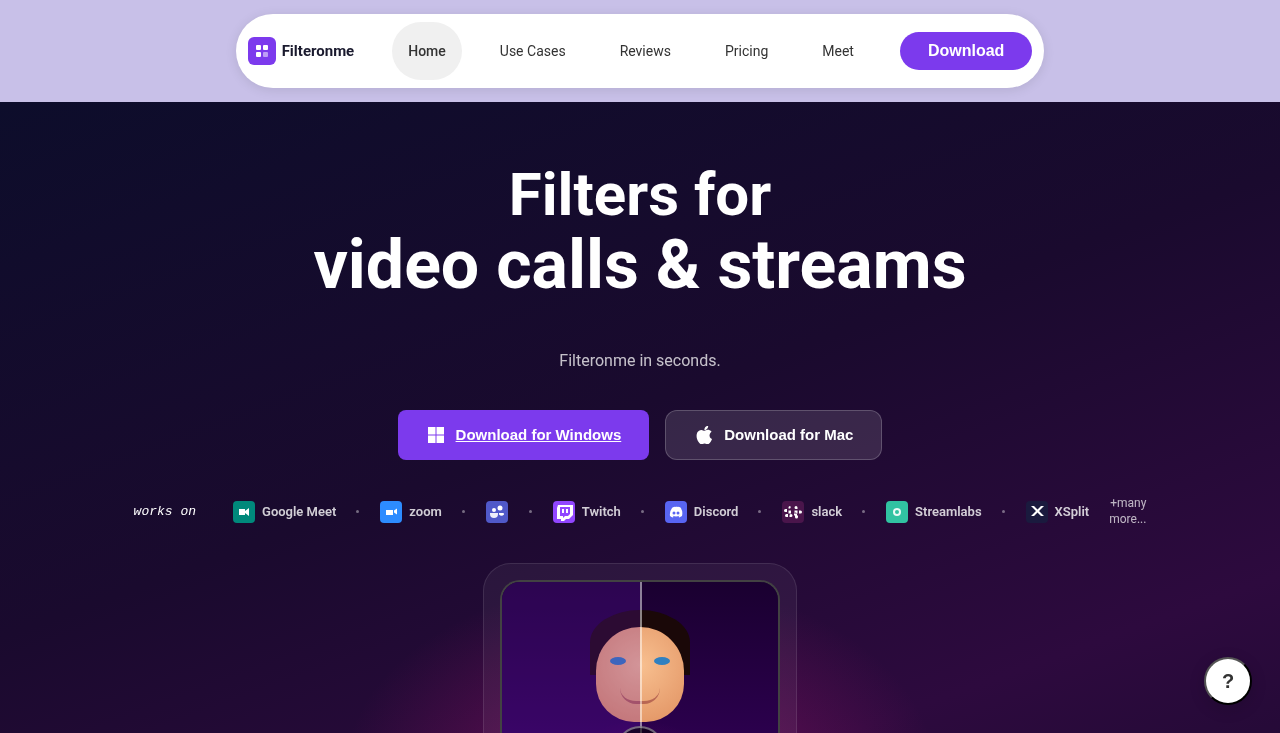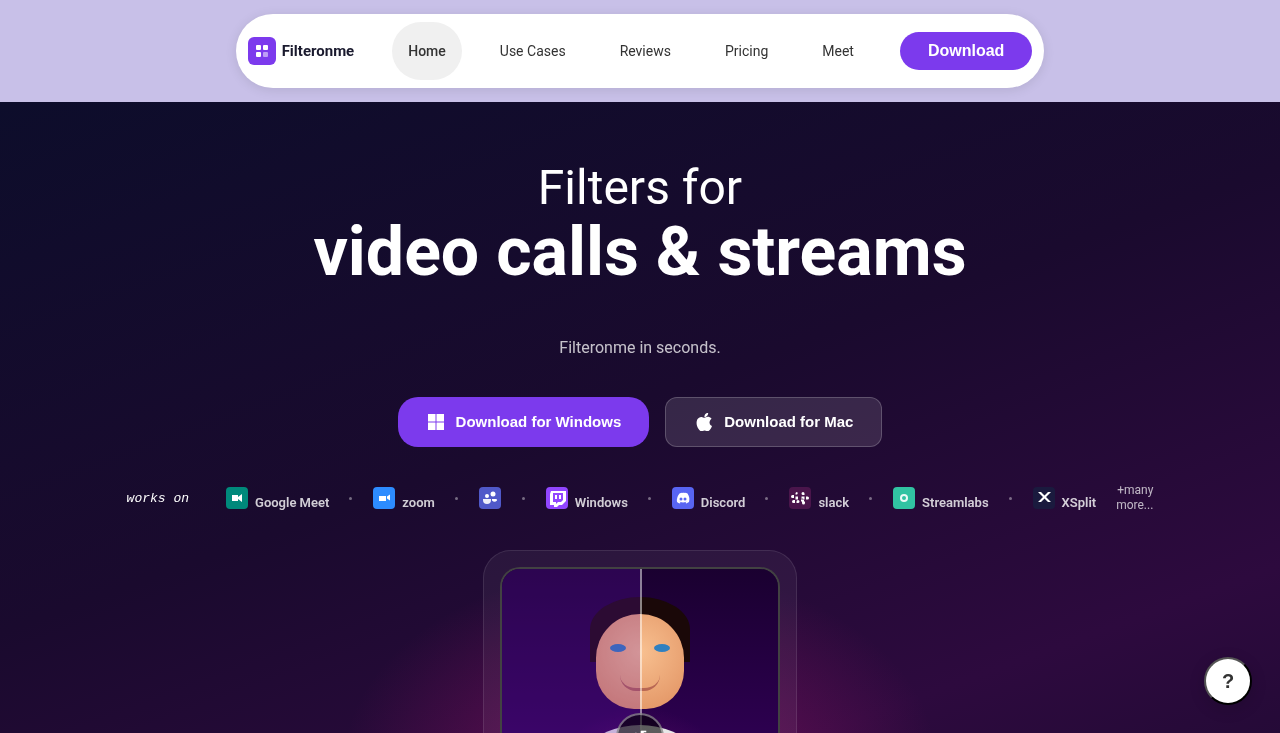--- a/index.html
+++ b/index.html
@@ -109,22 +109,22 @@
       pointer-events: none;
     }
 
     .hero-title {
       text-align: center;
       color: white;
       margin-bottom: 20px;
     }
 
     .hero-title-line1 {
-      font-size: 48px;
-      font-weight: 400;
+      font-size: 60px;
+      font-weight: 700;
       display: block;
       line-height: 1.1;
     }
 
     .hero-title-line2 {
       font-size: 68px;
       font-weight: 700;
       display: block;
       line-height: 1.1;
     }
@@ -140,28 +140,29 @@
     .hero-buttons {
       display: flex;
       gap: 16px;
       margin-bottom: 36px;
     }
 
     .btn-windows {
       background: #7c3aed;
       color: white;
       padding: 14px 28px;
-      border-radius: 20px;
+      border-radius: 8px;
       font-size: 15px;
       font-weight: 600;
       cursor: pointer;
       border: none;
       display: flex;
       align-items: center;
       gap: 10px;
+      text-decoration: underline;
     }
 
     .btn-mac {
       background: rgba(255,255,255,0.12);
       color: white;
       padding: 14px 28px;
       border-radius: 12px;
       font-size: 15px;
       font-weight: 600;
       cursor: pointer;
@@ -198,21 +199,21 @@
     }
 
     .works-on-logos {
       display: flex;
       align-items: center;
       gap: 20px;
     }
 
     .platform-logo {
       display: flex;
-      align-items: flex-end;
+      align-items: center;
       gap: 6px;
       color: rgba(255,255,255,0.8);
       font-size: 13px;
       font-weight: 600;
     }
 
     .platform-icon {
       width: 24px;
       height: 24px;
       display: flex;
@@ -420,21 +421,21 @@
 
       <div class="platform-logo">
         <span class="platform-icon">
           <svg width="22" height="22" viewBox="0 0 22 22" fill="none">
             <rect width="22" height="22" rx="4" fill="#9146FF"></rect>
             <path d="M5 4l-1 3v11h4v2h3l2-2h3l4-4V4H5zm12 9l-2 2h-3l-2 2v-2H7V6h10v7z" fill="white"></path>
             <rect x="13" y="8" width="2" height="4" fill="white"></rect>
             <rect x="9" y="8" width="2" height="4" fill="white"></rect>
           </svg>
         </span>
-        <span>Windows</span>
+        <span>Twitch</span>
       </div>
 
       <div class="dot-sep"></div>
 
       <div class="platform-logo">
         <span class="platform-icon">
           <svg width="22" height="22" viewBox="0 0 22 22" fill="none">
             <rect width="22" height="22" rx="4" fill="#5865F2"></rect>
             <path d="M15.5 6.5a10 10 0 00-2.5-.8l-.1.3c-.9-.2-1.8-.2-2.8 0l-.1-.3a10 10 0 00-2.5.8A10.5 10.5 0 005 15a10 10 0 003 1.5l.6-.9a6.5 6.5 0 01-1-.6l.3-.2a7.2 7.2 0 006.3 0l.3.2a6.5 6.5 0 01-1 .6l.6.9A10 10 0 0017 15a10.5 10.5 0 00-1.5-8.5zM9 13.5a1.5 1.5 0 110-3 1.5 1.5 0 010 3zm4 0a1.5 1.5 0 110-3 1.5 1.5 0 010 3z" fill="white"></path>
           </svg>

